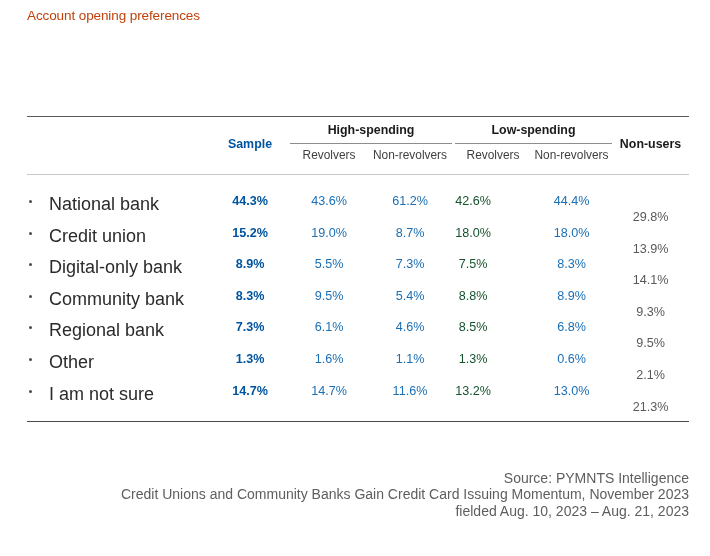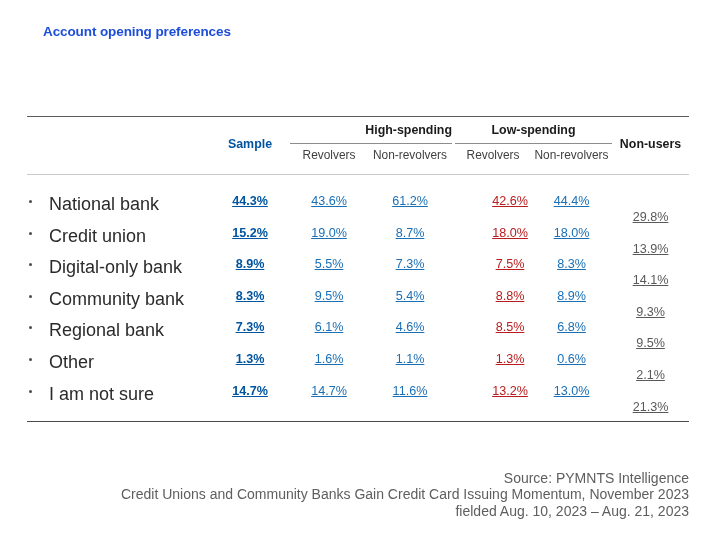--- a/index.html
+++ b/index.html
@@ -18,25 +18,25 @@
 
   
   .titleblock {
     position: absolute;
     left: 27px;
     top: 7px;
     width: 660px;
   }
   .chart-title {
     font-size: 13.5px;
-    font-weight: bold;
-    color: #1d4ed8;
+    font-weight: normal;
+    color: #c2410c;
     letter-spacing: -0.1px;
     line-height: 18px;
-    margin: 16px;
+    margin: 0;
   }
   .chart-subtitle {
     font-size: 13.3px;
     font-weight: normal;
     color: #3b3b3b;
     line-height: 19.5px;
     margin: 4px 0 0 0;
     max-width: 570px;
   }
 
@@ -75,21 +75,21 @@
     text-align: center;
   }
   .grp-rule {
     position: absolute;
     top: 26px;
     height: 0;
     border-top: 1.1px solid #8d8d8d;
   }
   .grp-high { left: 263px; width: 162px; }
   .grp-low  { left: 428px; width: 157px; }
-  .grp-high-lbl { left: 263px; width: 162px; text-align: right; }
+  .grp-high-lbl { left: 263px; width: 162px; }
   .grp-low-lbl  { left: 428px; width: 157px; }
 
   .sub-label {
     position: absolute;
     top: 31px;
     font-size: 11.9px;
     color: #3f3f3f;
     text-align: center;
   }
   .sub-c0 { left: 263px; width: 78px; }
@@ -139,31 +139,30 @@
     top: 7px;
     font-size: 18px;
     color: #2b2b2b;
     white-space: nowrap;
   }
   .val {
     position: absolute;
     top: 7px;
     font-size: 12.6px;
     text-align: center;
-    text-decoration: underline;
   }
   .v-sample {
     left: 188px;
     width: 70px;
     font-weight: bold;
     color: #00549f;
   }
   .v-c0 { left: 263px; width: 78px; color: #1a6fb5; }
   .v-c1 { left: 341px; width: 84px; color: #1a6fb5; }
-  .v-c2 { left: 445px; width: 76px; color: #b91c1c; }
+  .v-c2 { left: 408px; width: 76px; color: #14532d; }
   .v-c3 { left: 504px; width: 81px; color: #1a6fb5; }
   .v-nonusers { left: 585px; width: 77px; color: #58595b; margin-top: 16px; }
 
   .spacer-top { height: 12px; }
   .spacer-bottom { height: 13px; }
 
   
   .footer {
     position: absolute;
     left: 27px;

